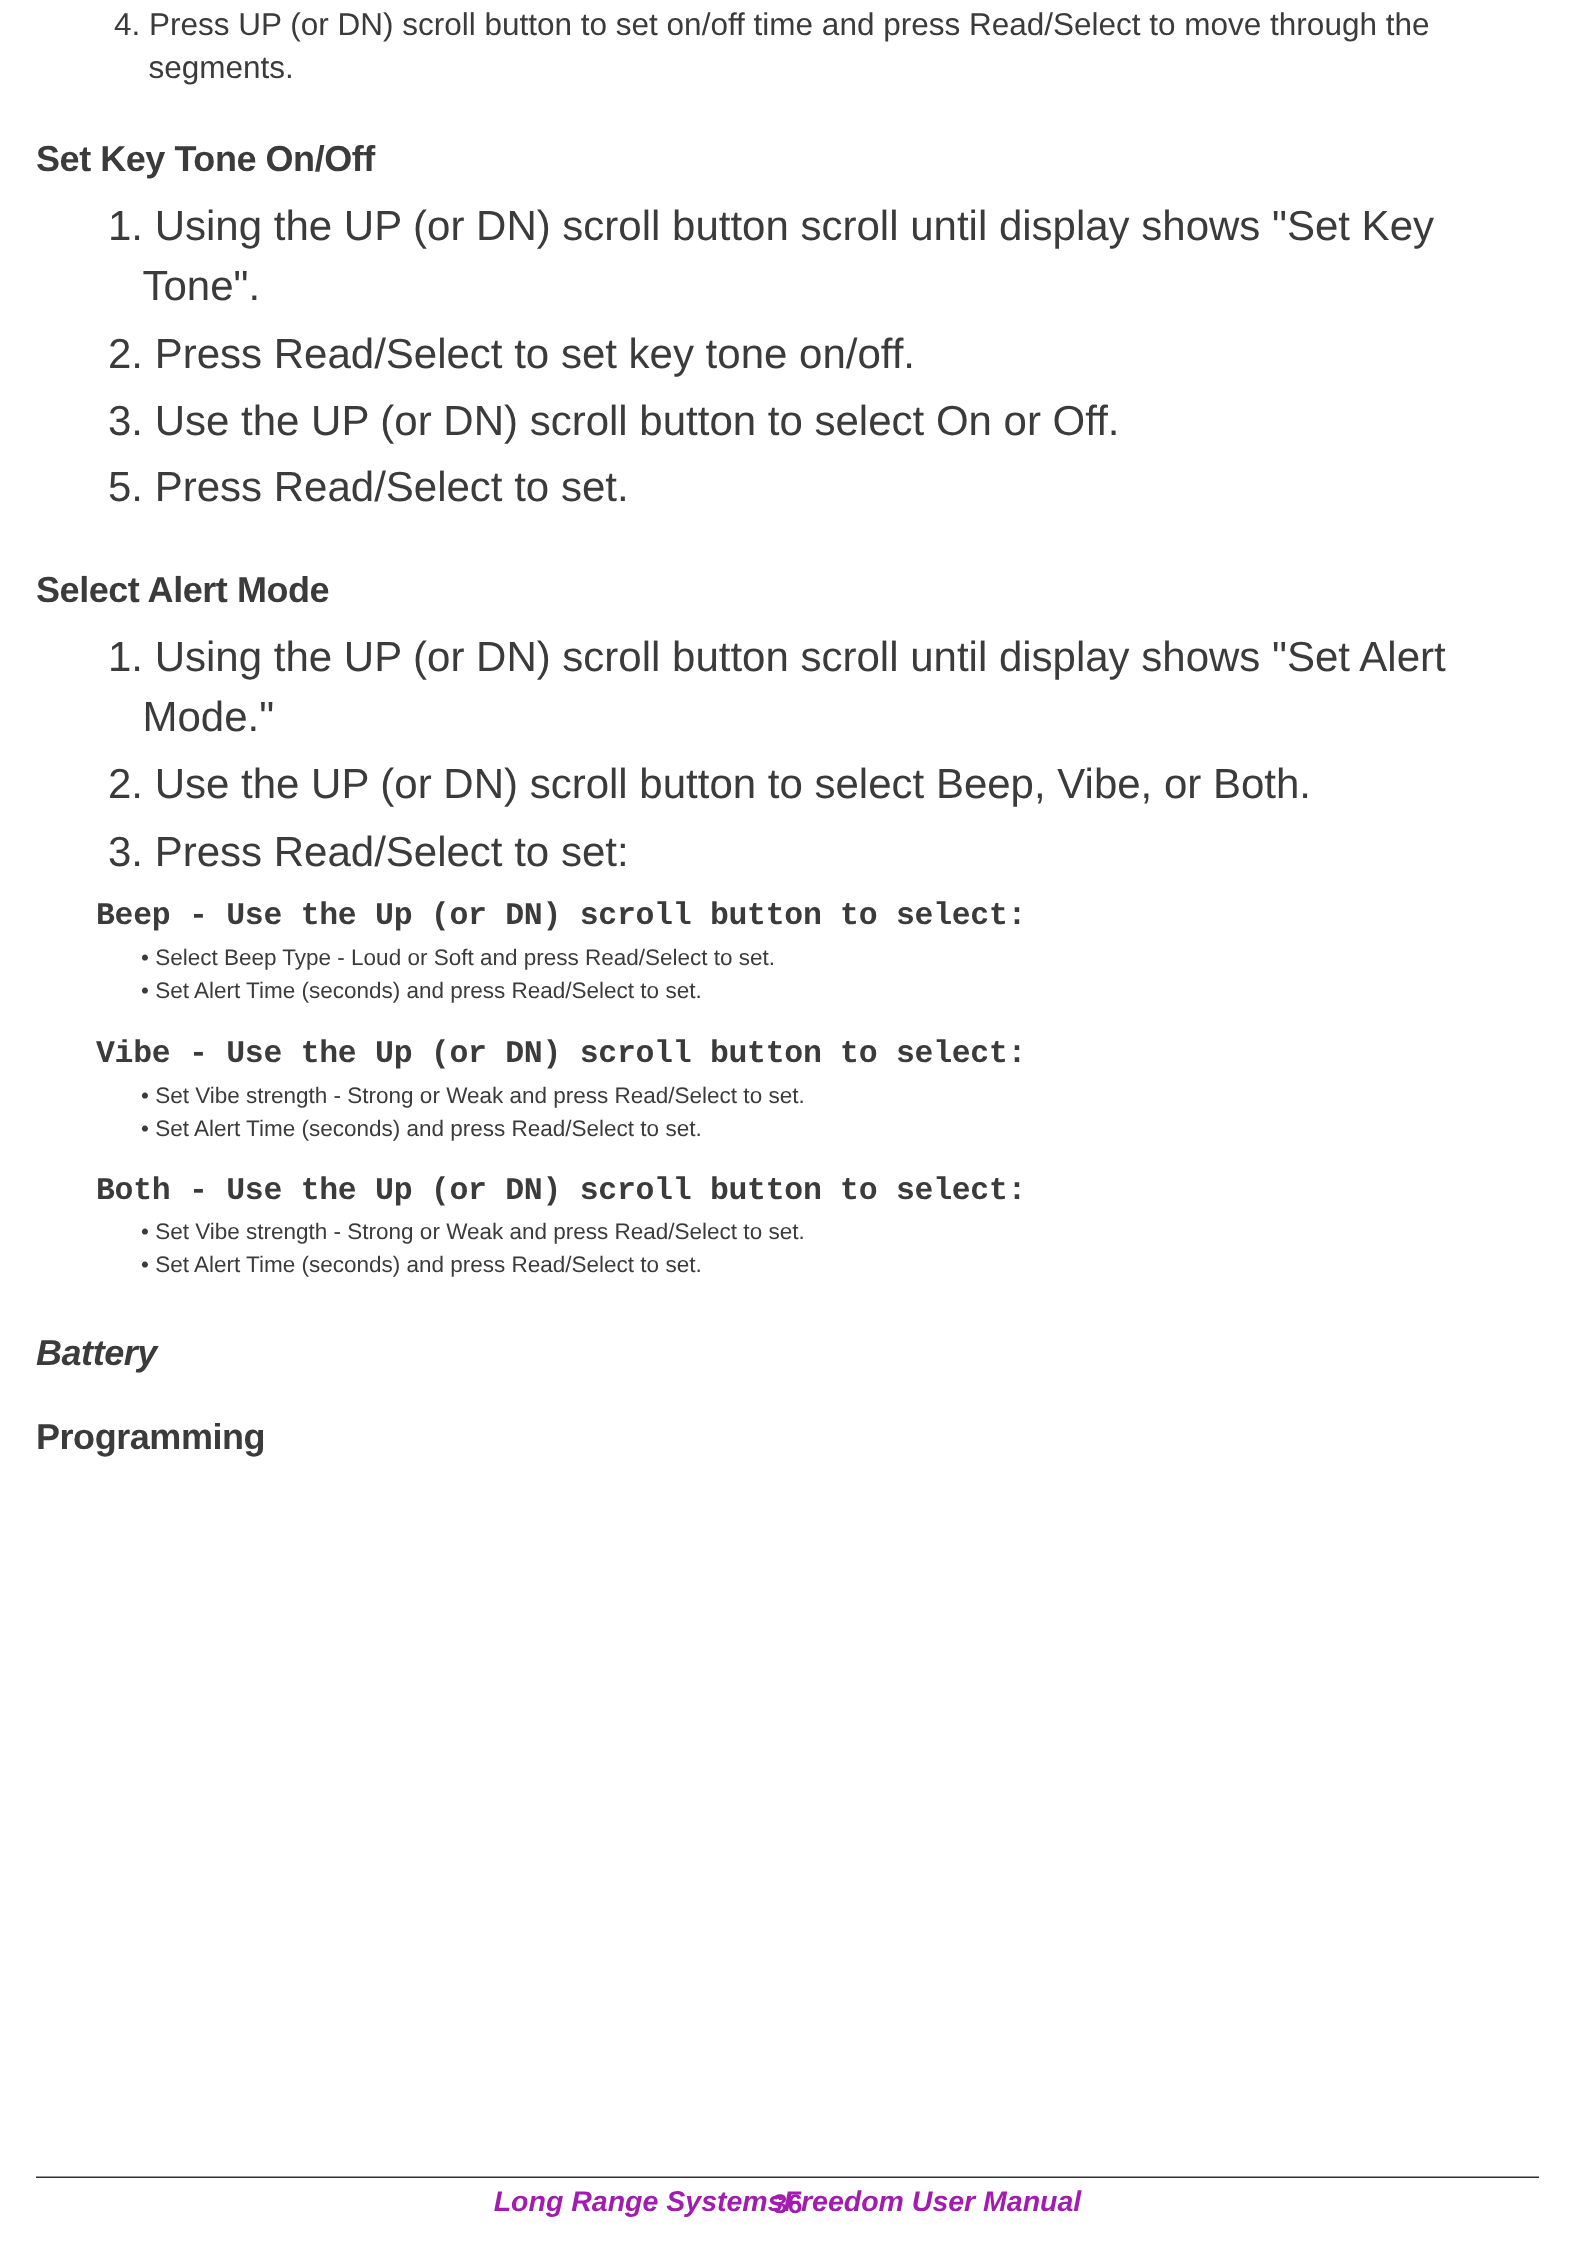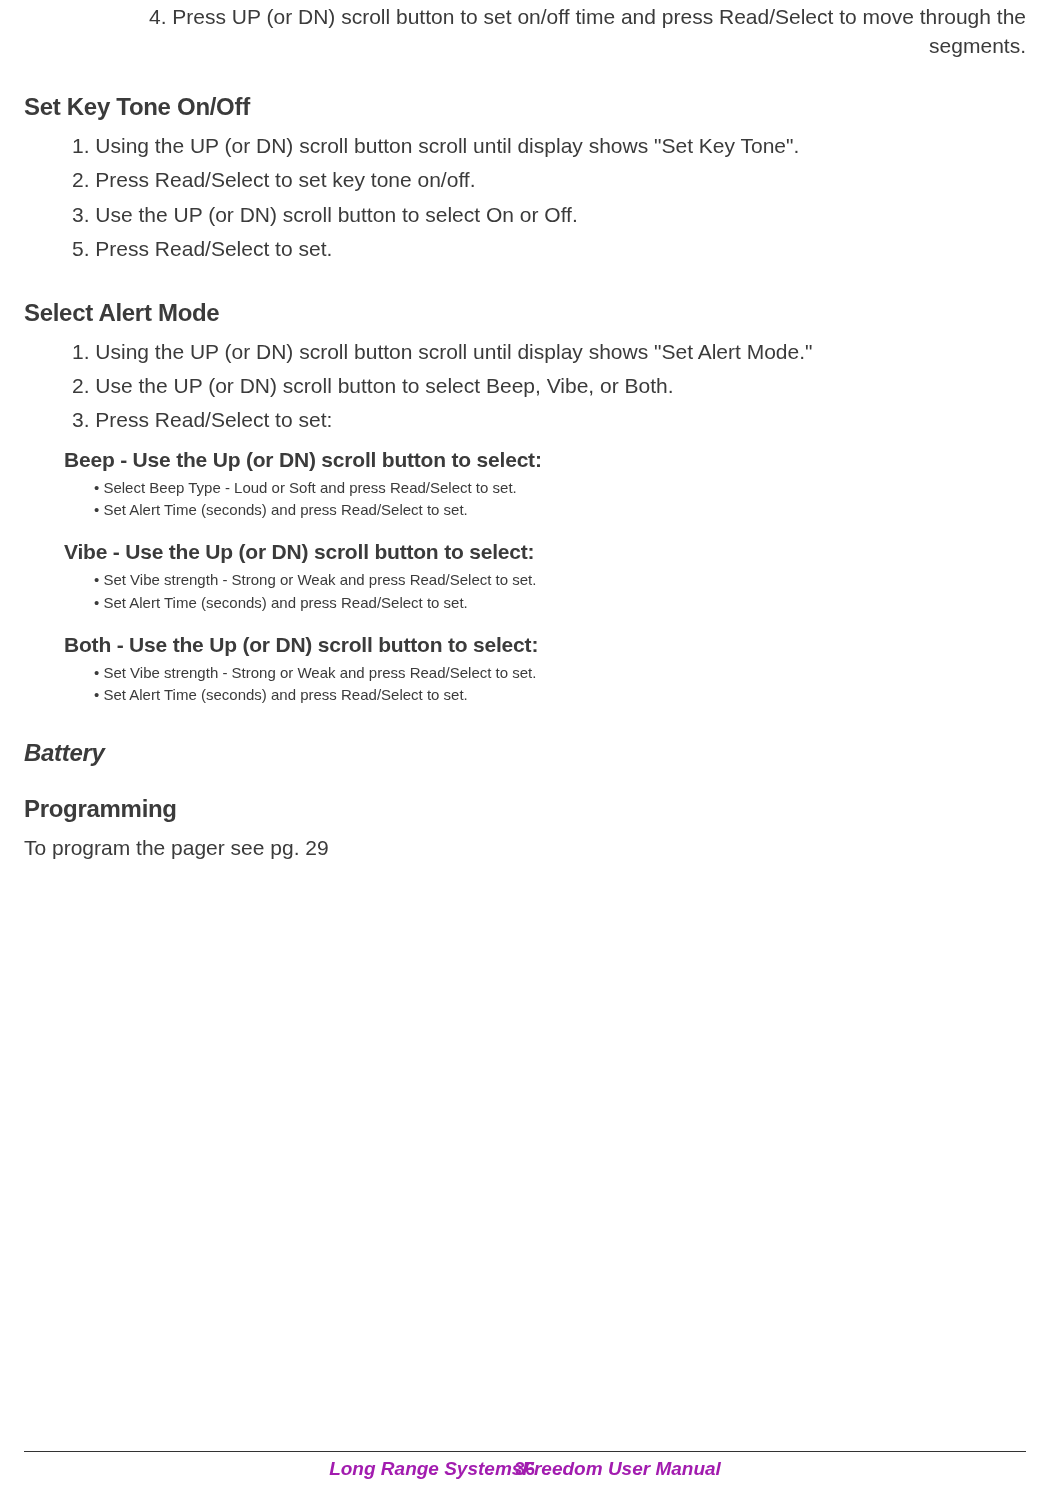--- a/index.html
+++ b/index.html
@@ -15,49 +15,48 @@
       color: #3b3b3b;
       position: relative;
       padding: 0 24px;
     }
     .content {
       padding-top: 2px;
     }
     .orphan-item {
       font-size: 21px;
       line-height: 1.4;
-      margin-left: 76px;
+      margin-left: 52px;
       margin-bottom: 32px;
       text-indent: -23px;
       padding-left: 23px;
-      text-align: right;
     }
     .section-heading {
       font-family: "Arial Narrow", Arial, sans-serif;
       font-stretch: condensed;
       font-weight: bold;
       font-size: 24px;
       color: #3b3b3b;
       margin-bottom: 10px;
       letter-spacing: -0.3px;
     }
     .numbered-list {
       list-style: none;
       margin-left: 48px;
       margin-bottom: 28px;
     }
     .numbered-list li {
-      font-size: 21px;
+      font-size: 28px;
       line-height: 1.45;
       padding-left: 23px;
       text-indent: -23px;
       margin-bottom: 4px;
     }
     .sub-heading {
-      font-family: Liberation Sans, sans-serif;
+      font-family: Liberation Mono, monospace;
       font-stretch: condensed;
       font-weight: bold;
       font-size: 21px;
       color: #3b3b3b;
       margin-left: 40px;
       margin-bottom: 6px;
       letter-spacing: -0.2px;
     }
     .bullet-list {
       list-style: none;
@@ -151,21 +150,20 @@
       <li>Set Alert Time (seconds) and press Read/Select to set.</li>
     </ul>
   </div>
 
   <div class="section-block" style="margin-bottom:28px;font-style:italic;">
     <div class="section-heading">Battery</div>
   </div>
 
   <div class="section-block">
     <div class="section-heading">Programming</div>
-    <div class="body-text">To program the pager see pg. 29</div>
   </div>
 
 </div>
 
 <div class="footer">
   <span>Long Range Systems</span>
   <span class="footer-center">36</span>
   <span>Freedom User Manual</span>
 </div>
 

